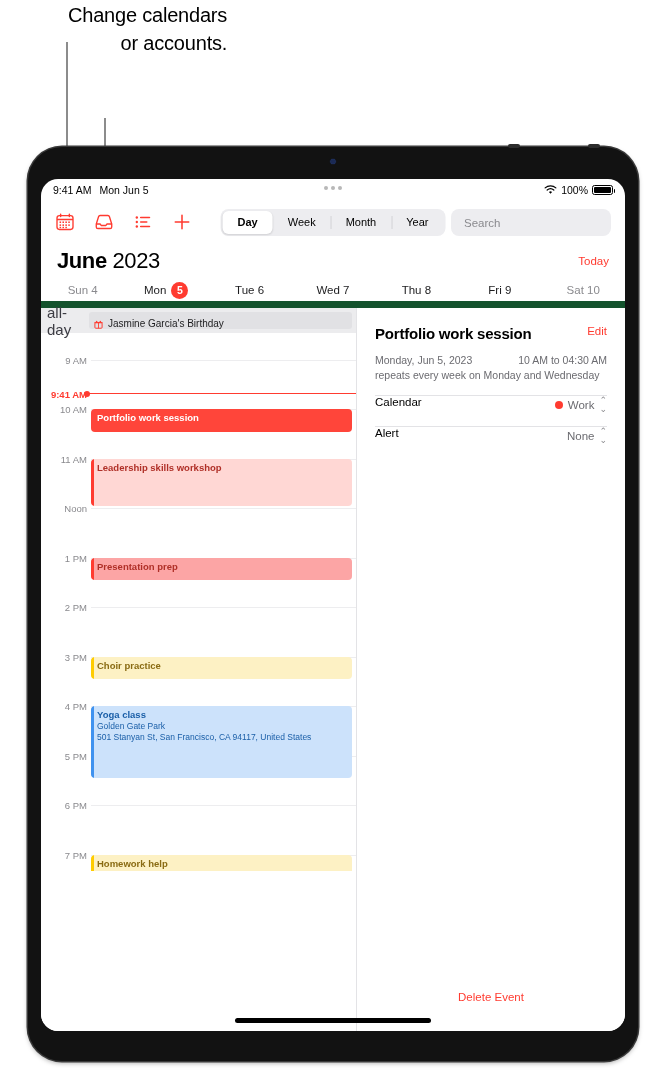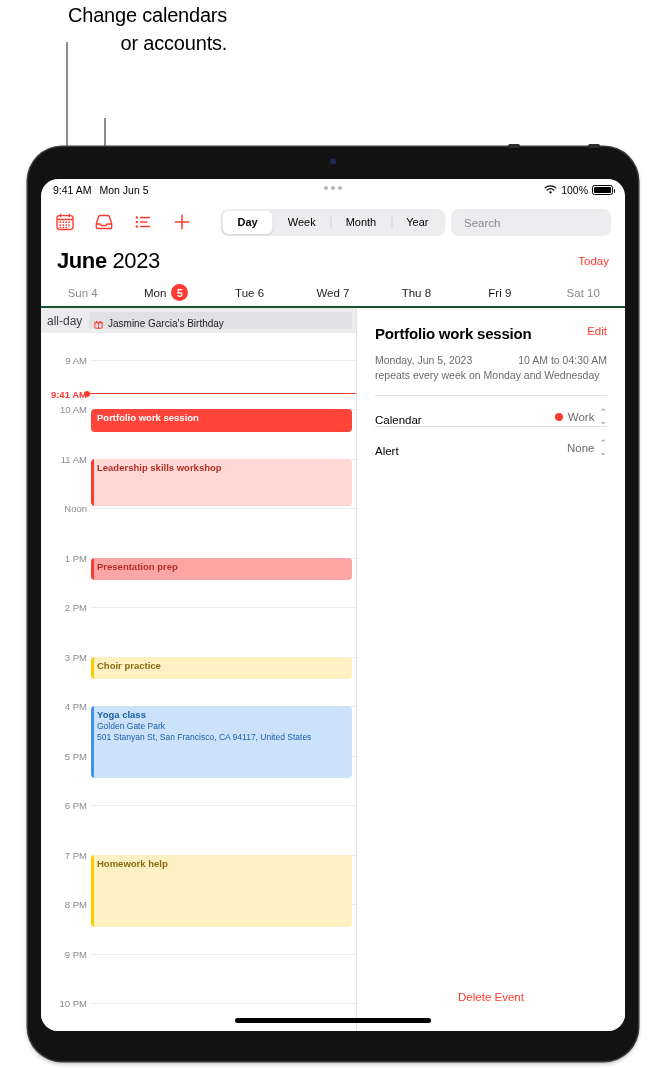--- a/index.html
+++ b/index.html
@@ -141,21 +141,21 @@
   #month-title b { font-weight: 700; }
   #month-title span { font-weight: 400; }
   #today-btn {
     margin-left:auto; color:#ff3b30; font-size: 11.5px; cursor:pointer;
   }
 
   
   #weekstrip {
     position:absolute; left:0; top:100px; width: 100%; height: 29px;
     display:flex; align-items:center;
-    border-bottom: 2px solid #14532d;
+    border-bottom: 7px solid #14532d;
   }
   .wd { flex:1; text-align:center; font-size: 11.5px; color:#8a8a8e;
         display:flex; align-items:center; justify-content:center; gap:5px; cursor:pointer; }
   .wd.dark { color:#1c1c1e; }
   .wd .badge {
     background:#ff3b30; color:#fff; font-weight:600;
     width:17px; height:17px; border-radius:50%;
     display:flex; align-items:center; justify-content:center;
     font-size: 10.5px;
   }
@@ -164,30 +164,30 @@
   #main { position:absolute; left:0; top:129px; width:100%; height: 723px; display:flex; }
   #dayview { width: 316px; position:relative; border-right:1px solid #e3e3e6; background:#fff; }
   #detail  { flex:1; position:relative; background:#fff; }
 
   
   #allday {
     position:absolute; left:0; top:0; width:100%; height: 25px;
     background:#ececee;
     display:flex; align-items:center; padding-left: 6px;
   }
-  #allday-label { font-size: 12px; color:#3c3c43; width: 42px; }
+  #allday-label { font-size: 15px; color:#3c3c43; width: 42px; }
   #allday-chip {
     flex:1; margin-right:4px; height:17px;
     background:#e1e1e4; border-radius:3px;
     display:flex; align-items:flex-end; gap:5px; padding: 0 5px;
     font-size: 10px; color:#1c1c1e; cursor:pointer;
   }
 
   
-  #timeline { position:absolute; left:0; top:25px; width:100%; height: 698px; overflow:hidden; }
+  #timeline { position:absolute; left:0; top:25px; width:100%; height: 538px; overflow:hidden; }
   #grid { position:absolute; left:0; top:-23px; width:100%; }
   .hour-row { position:absolute; left:0; width:100%; height:0; }
   .hour-label {
     position:absolute; right: calc(100% - 46px);
     transform: translateY(-50%);
     font-size: 9.5px; color:#8a8a8e; white-space:nowrap;
   }
   .hour-line { position:absolute; left: 50px; right:0; top:0; height:1px; background:#ededef; }
 
   .event {
@@ -215,21 +215,21 @@
   
   #detail-inner { padding: 17px 18px 0 18px; }
   #detail-head { display:flex; align-items:flex-start; }
   #detail-title { font-size: 15px; font-weight:700; color:#000; letter-spacing:-0.2px; }
   #edit-btn { margin-left:auto; color:#ff3b30; font-size:11.5px; cursor:pointer; }
   #detail-when { display:flex; margin-top: 12px; font-size: 10.5px; color:#6b6b70; }
   #detail-when .w-date { }
   #detail-when .w-time { margin-left:auto; }
   #detail-repeat { margin-top: 3px; font-size: 10.5px; color:#6b6b70; }
   .drow {
-    display:flex; align-items:flex-end; height: 31px;
+    display:flex; align-items:flex-start; height: 31px;
     border-top: 1px solid #e3e3e6;
     font-size: 11.5px; color:#000; cursor:pointer;
   }
   #rows { margin-top: 14px; }
   .drow .d-val { margin-left:auto; color:#6b6b70; display:flex; align-items:center; gap:5px; }
   .dot-cal { width:8px; height:8px; border-radius:50%; display:block; }
   .chev { font-size: 9px; color:#8a8a8e; line-height:1; }
   #delete-event {
     position:absolute; left:0; right:0; bottom: 28px;
     text-align:center; color:#ff3b30; font-size: 11.5px; cursor:pointer;

